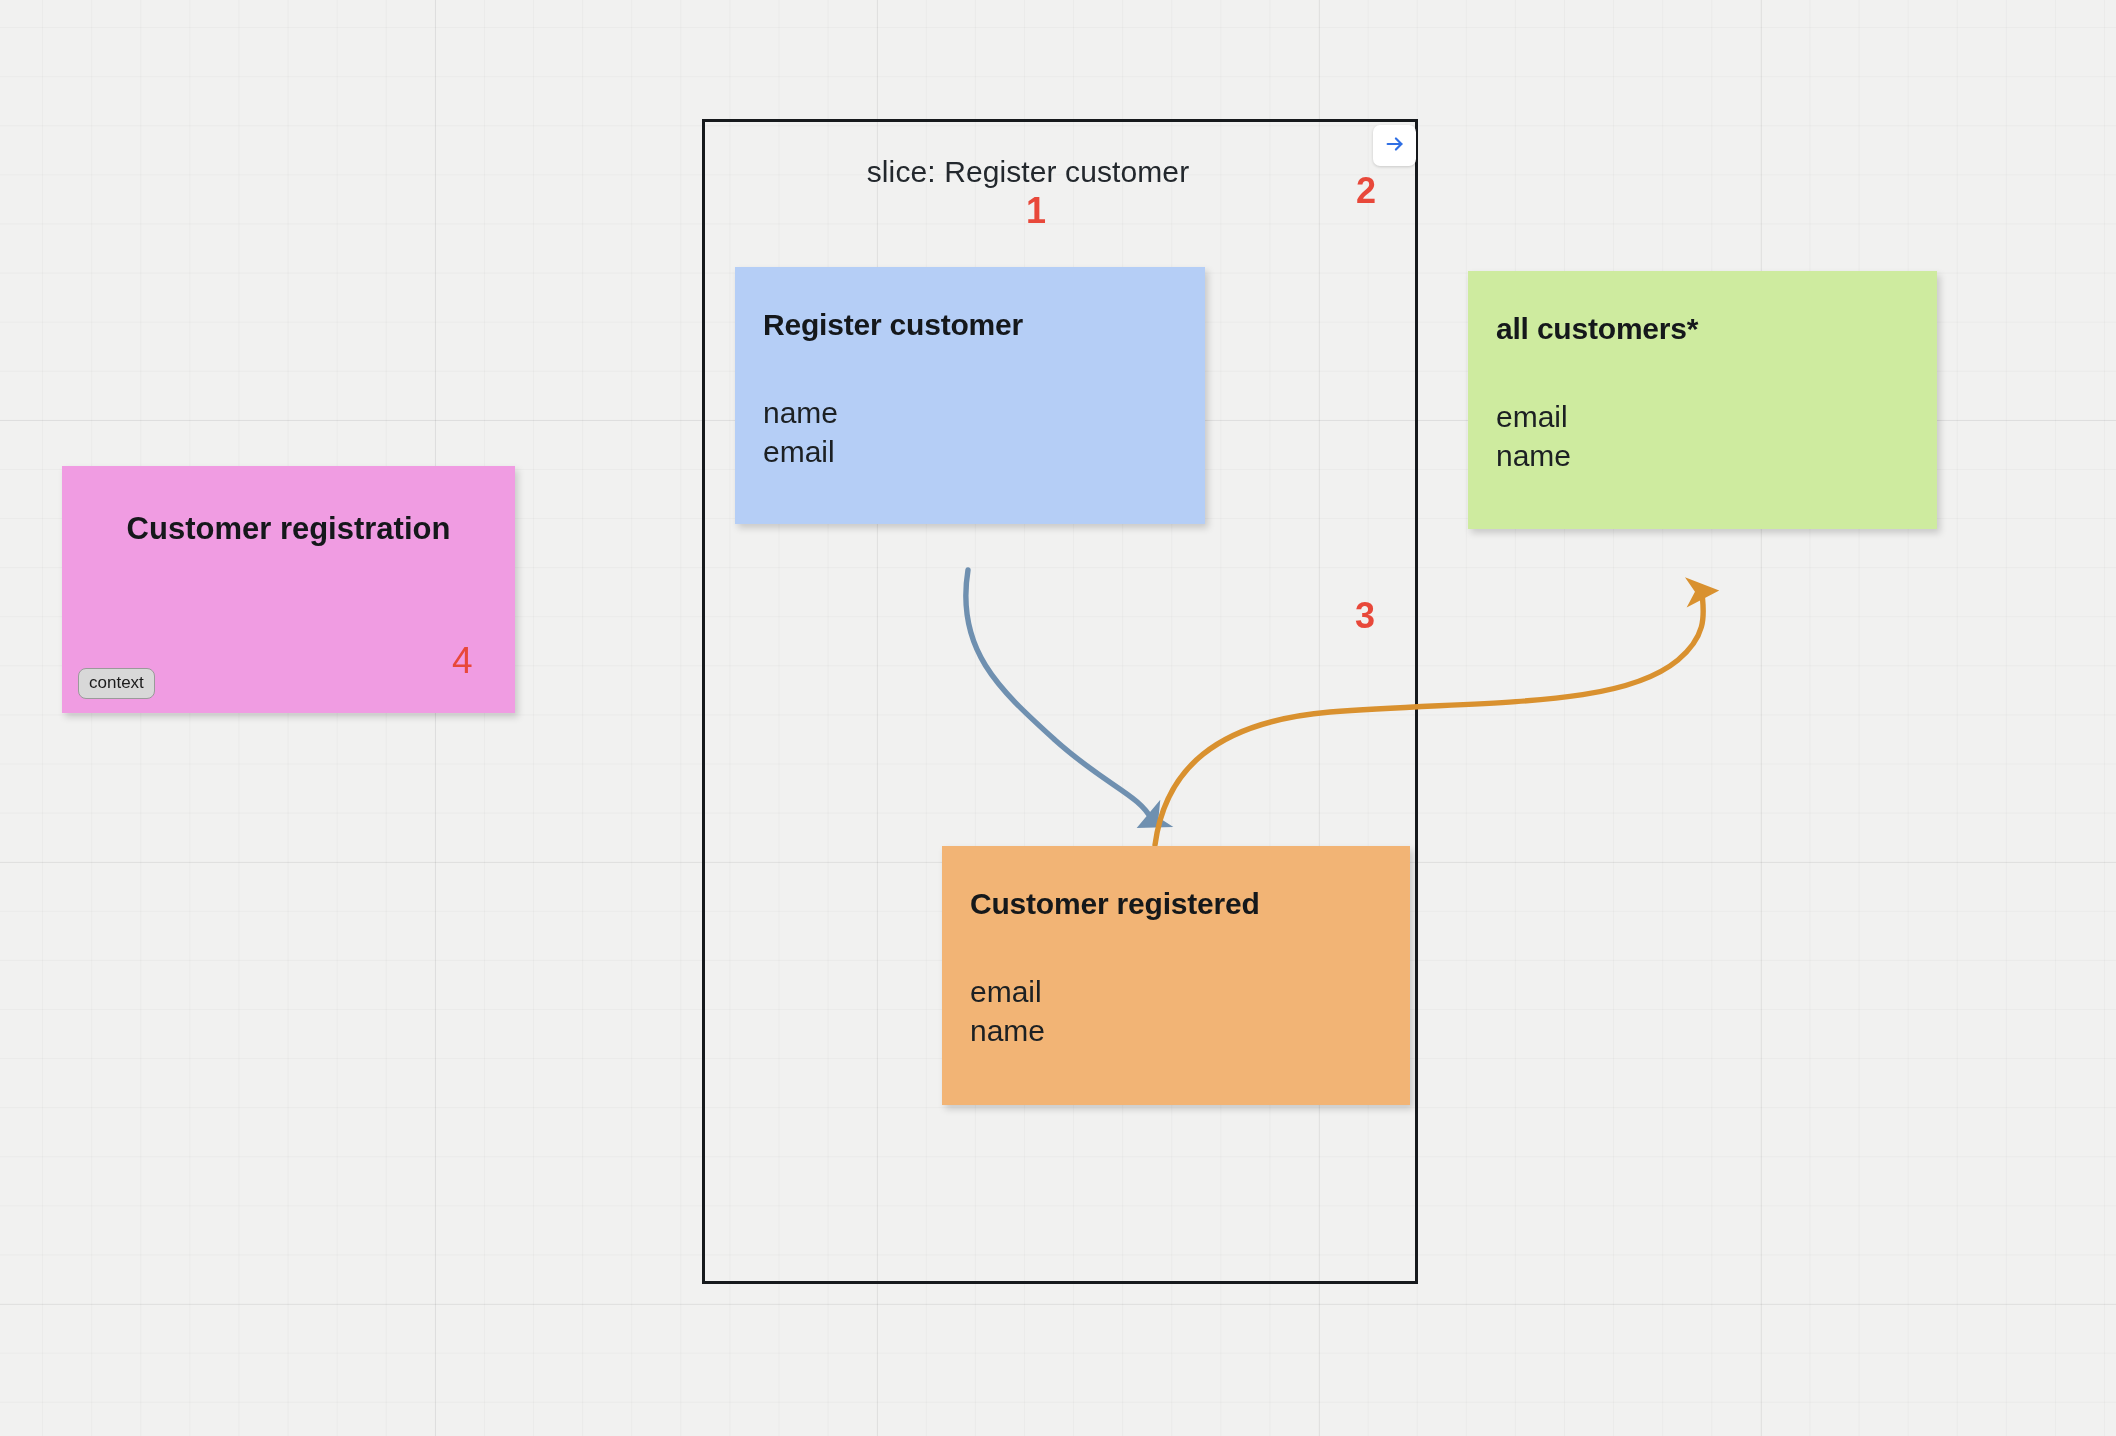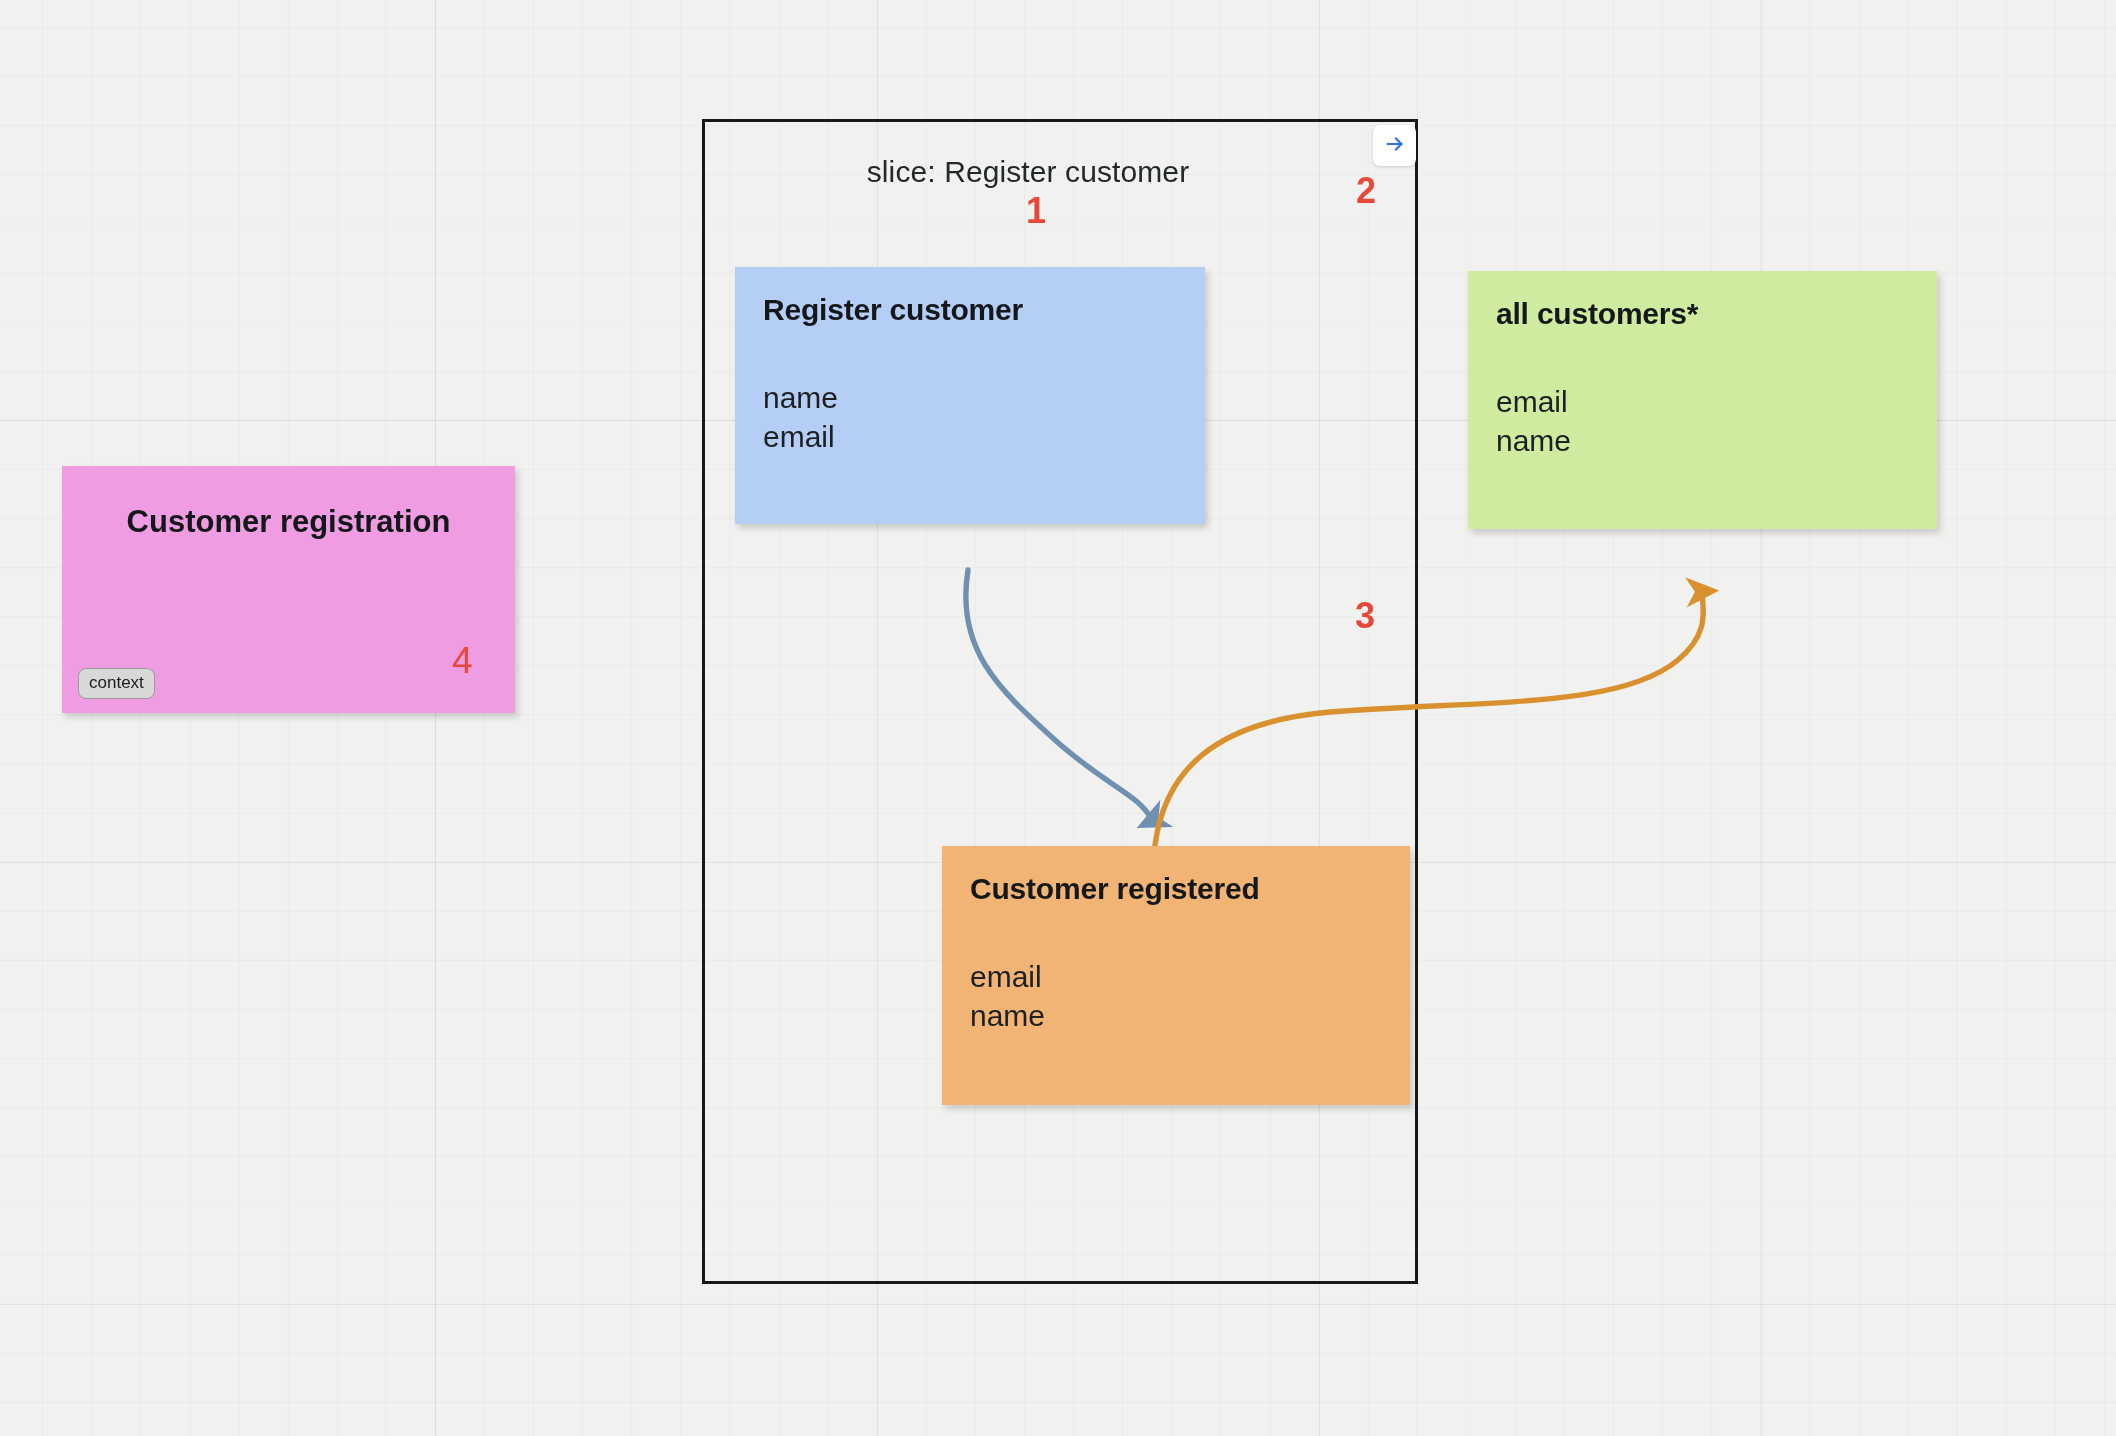--- a/index.html
+++ b/index.html
@@ -61,21 +61,21 @@
     display: flex;
     align-items: center;
     justify-content: center;
     cursor: pointer;
   }
 
   
   .card {
     position: absolute;
     box-sizing: border-box;
-    padding: 26px 28px 0 28px;
+    padding: 41px 28px 0 28px;
     box-shadow: 3px 4px 7px rgba(0,0,0,0.17);
     font-family: "Liberation Sans", sans-serif;
   }
   .card .card-title {
     font-weight: bold;
     font-size: 30px;
     line-height: 1.15;
     color: #15181b;
     letter-spacing: -0.2px;
   }
@@ -100,21 +100,21 @@
   }
   #card-event {
     left: 942px; top: 846px;
     width: 468px; height: 259px;
     background: #f2b475;
   }
   #card-context {
     left: 62px; top: 466px;
     width: 453px; height: 247px;
     background: #f09ce2;
-    padding: 5px;
+    padding: 12px;
   }
   #card-context .ctx-title {
     margin-top: 30px;
     text-align: center;
     font-weight: bold;
     font-size: 31px;
     line-height: 1.38;
     color: #15181b;
     padding: 0 40px;
   }

